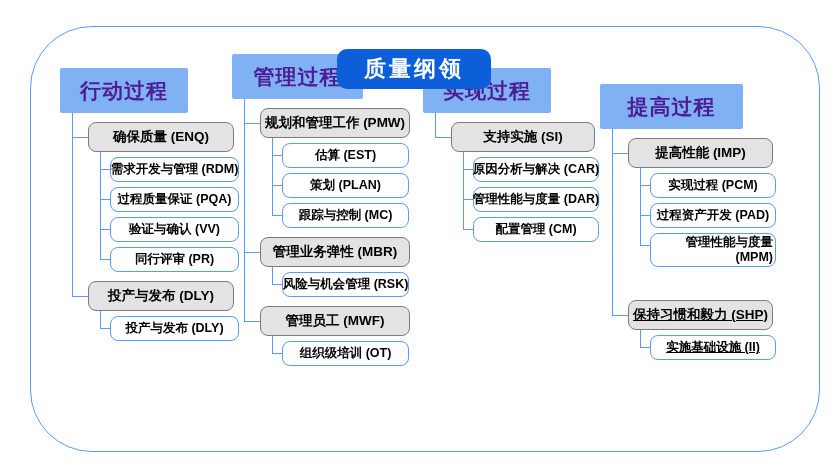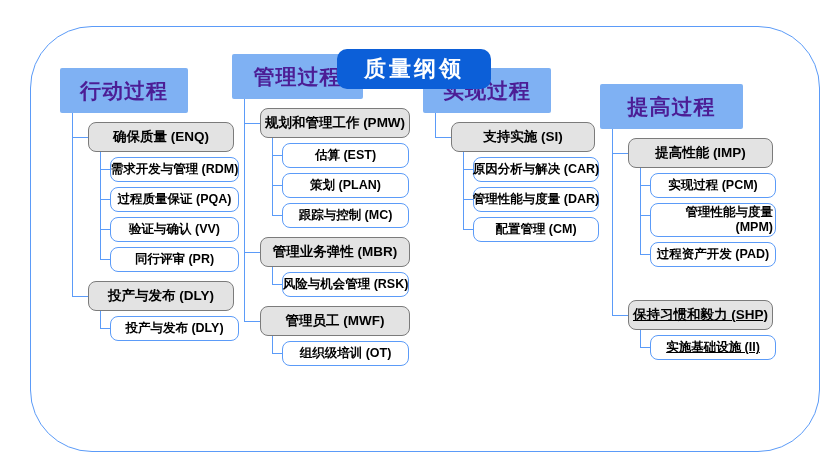--- a/index.html
+++ b/index.html
@@ -157,24 +157,24 @@
   <div class="col" id="col4">
     <div class="hdr">提高过程</div>
     <ul class="groups">
       <li class="group">
         <div class="gbox">提高性能 (IMP)</div>
         <ul class="leaves">
           <li class="leaf">
               <div class="lbox">实现过程 (PCM)</div>
             </li>
           <li class="leaf">
-              <div class="lbox wrap">管理性能与度量 (MPM)</div>
+              <div class="lbox">过程资产开发 (PAD)</div>
             </li>
           <li class="leaf">
-              <div class="lbox">过程资产开发 (PAD)</div>
+              <div class="lbox wrap">管理性能与度量 (MPM)</div>
             </li>
         </ul>
       </li>
       <li class="group big-gap">
         <div class="gbox">保持习惯和毅力 (SHP)</div>
         <ul class="leaves">
           <li class="leaf">
               <div class="lbox">实施基础设施 (II)</div>
             </li>
         </ul>

